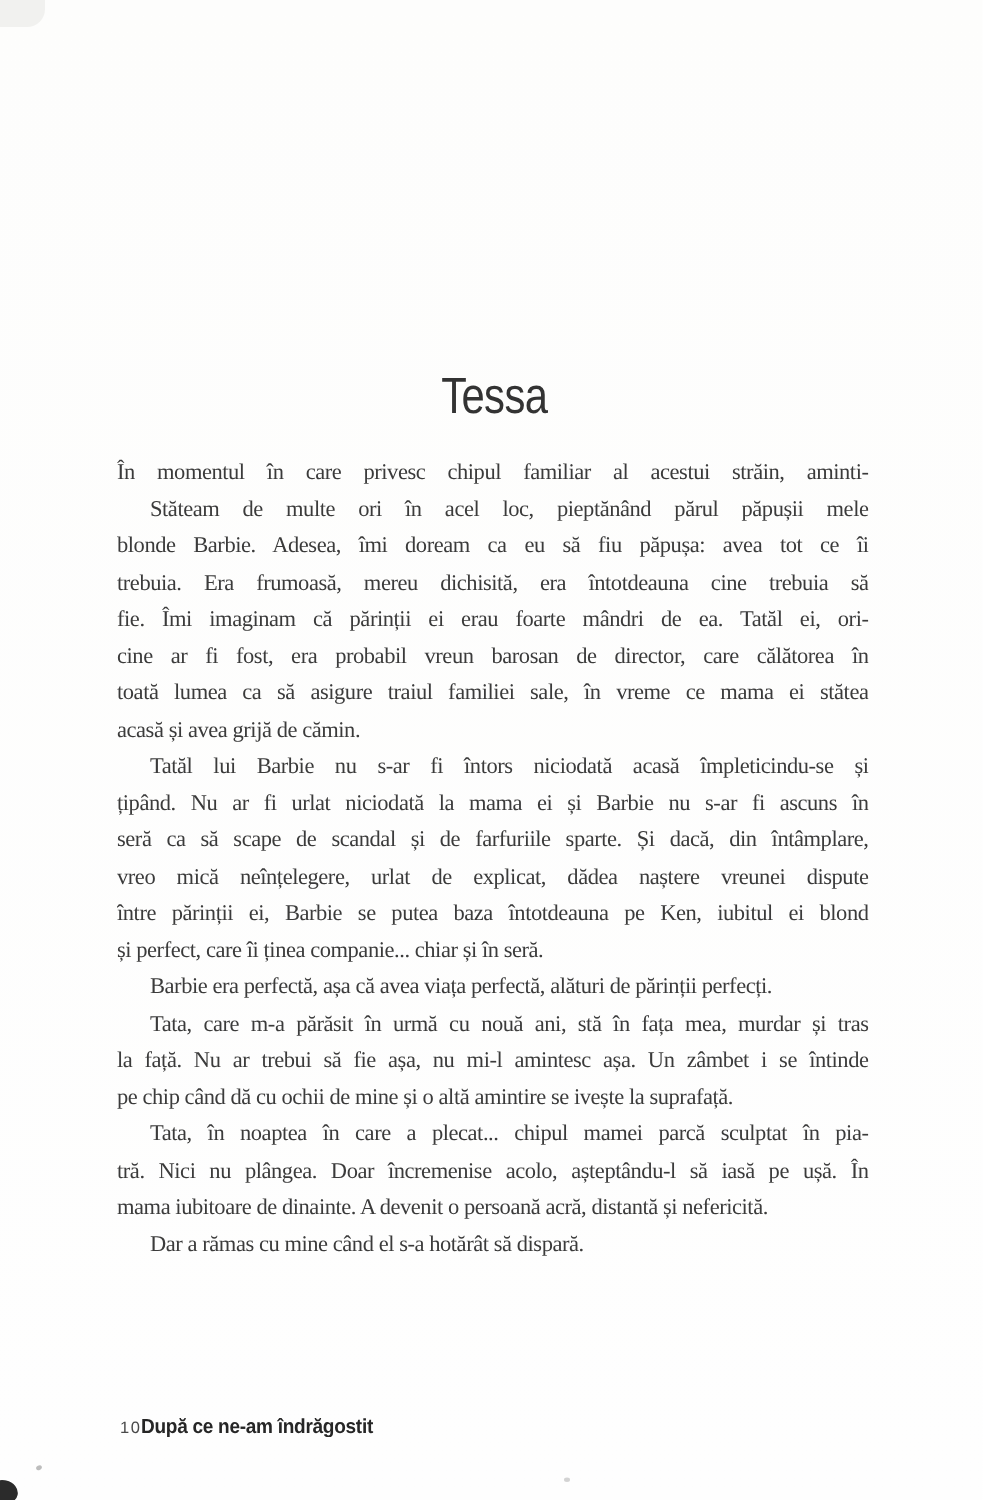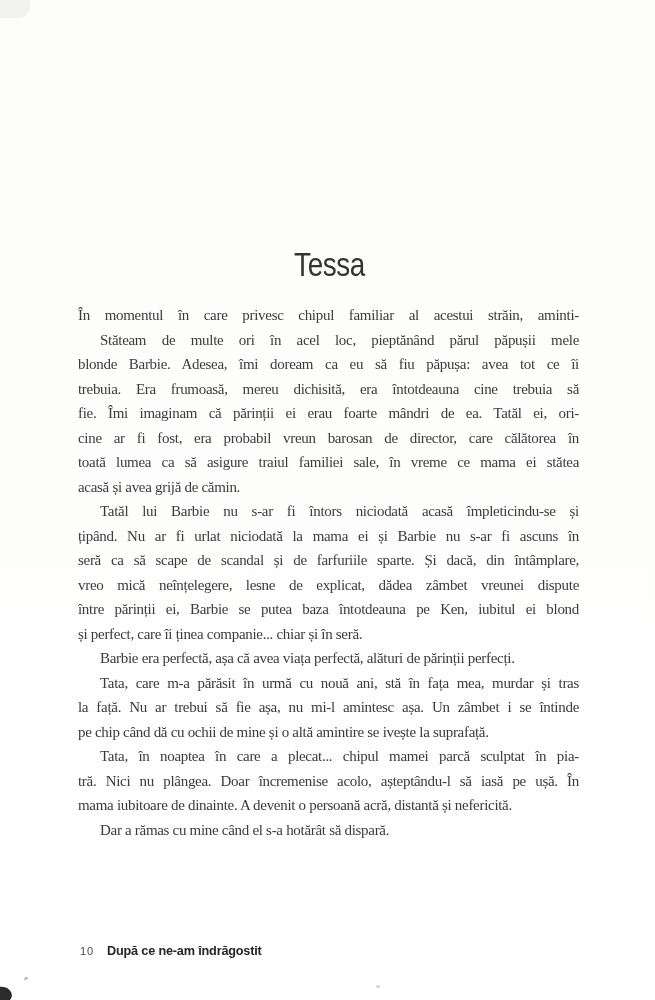--- a/index.html
+++ b/index.html
@@ -44,21 +44,20 @@
   .text-line.last {
     text-align: left;
     text-align-last: auto;
   }
   .text-line.indent { padding-left: 22px; }
   .footer {
     position: absolute;
     top: 943px; left: 80px;
     display: flex;
     align-items: baseline;
-    gap: 13px;
     font-family: "Liberation Sans", sans-serif;
   }
   .page-number {
     font-size: 11px;
     color: #4a4a4a;
     letter-spacing: 1px;
   }
   .running-title {
     font-size: 13.5px;
     font-weight: bold;
@@ -109,21 +108,21 @@
       <div class="text-line indent">Stăteam de multe ori în acel loc, pieptănând părul păpușii mele</div>
       <div class="text-line">blonde Barbie. Adesea, îmi doream ca eu să fiu păpușa: avea tot ce îi</div>
       <div class="text-line">trebuia. Era frumoasă, mereu dichisită, era întotdeauna cine trebuia să</div>
       <div class="text-line">fie. Îmi imaginam că părinții ei erau foarte mândri de ea. Tatăl ei, ori-</div>
       <div class="text-line">cine ar fi fost, era probabil vreun barosan de director, care călătorea în</div>
       <div class="text-line">toată lumea ca să asigure traiul familiei sale, în vreme ce mama ei stătea</div>
       <div class="text-line last">acasă și avea grijă de cămin.</div>
       <div class="text-line indent">Tatăl lui Barbie nu s-ar fi întors niciodată acasă împleticindu-se și</div>
       <div class="text-line">țipând. Nu ar fi urlat niciodată la mama ei și Barbie nu s-ar fi ascuns în</div>
       <div class="text-line">seră ca să scape de scandal și de farfuriile sparte. Și dacă, din întâmplare,</div>
-      <div class="text-line">vreo mică neînțelegere, lesne de explicat, dădea zâmbet vreunei dispute</div>
+      <div class="text-line">vreo mică neînțelegere, urlat de explicat, dădea naștere vreunei dispute</div>
       <div class="text-line">între părinții ei, Barbie se putea baza întotdeauna pe Ken, iubitul ei blond</div>
       <div class="text-line last">și perfect, care îi ținea companie... chiar și în seră.</div>
       <div class="text-line last indent">Barbie era perfectă, așa că avea viața perfectă, alături de părinții perfecți.</div>
       <div class="text-line indent">Tata, care m-a părăsit în urmă cu nouă ani, stă în fața mea, murdar și tras</div>
       <div class="text-line">la față. Nu ar trebui să fie așa, nu mi-l amintesc așa. Un zâmbet i se întinde</div>
       <div class="text-line last">pe chip când dă cu ochii de mine și o altă amintire se ivește la suprafață.</div>
       <div class="text-line indent">Tata, în noaptea în care a plecat... chipul mamei parcă sculptat în pia-</div>
       <div class="text-line">tră. Nici nu plângea. Doar încremenise acolo, așteptându-l să iasă pe ușă. În</div>
       <div class="text-line last">mama iubitoare de dinainte. A devenit o persoană acră, distantă și nefericită.</div>
       <div class="text-line last indent">Dar a rămas cu mine când el s-a hotărât să dispară.</div>

